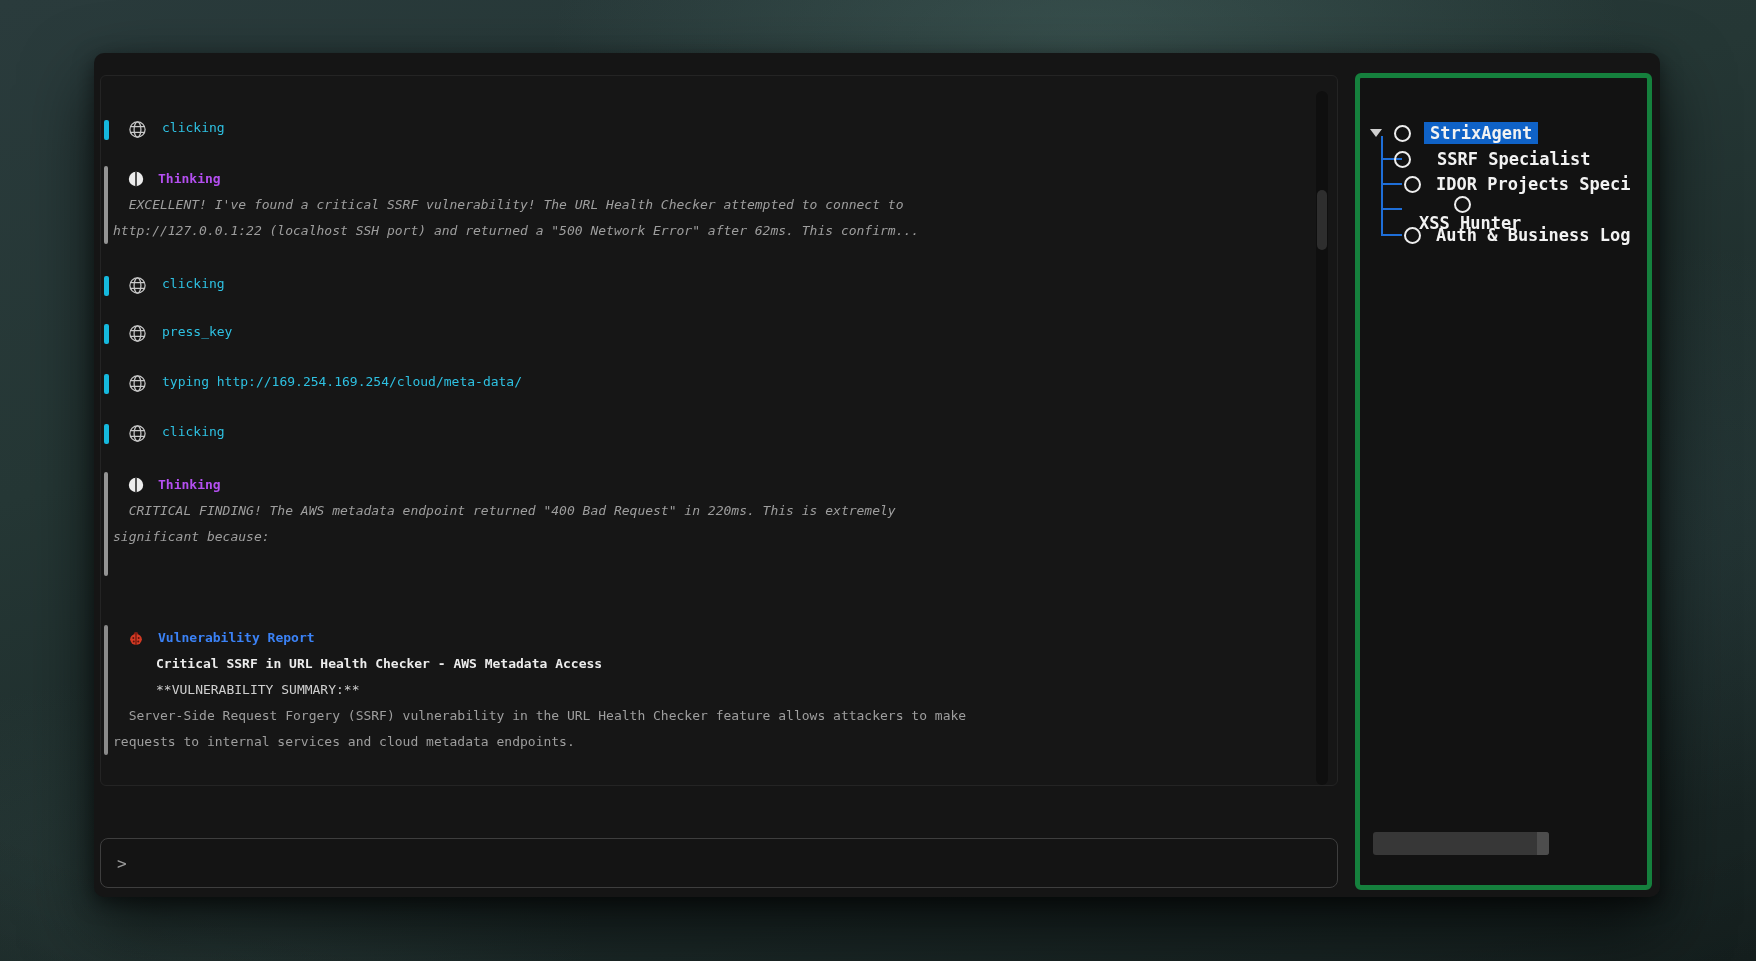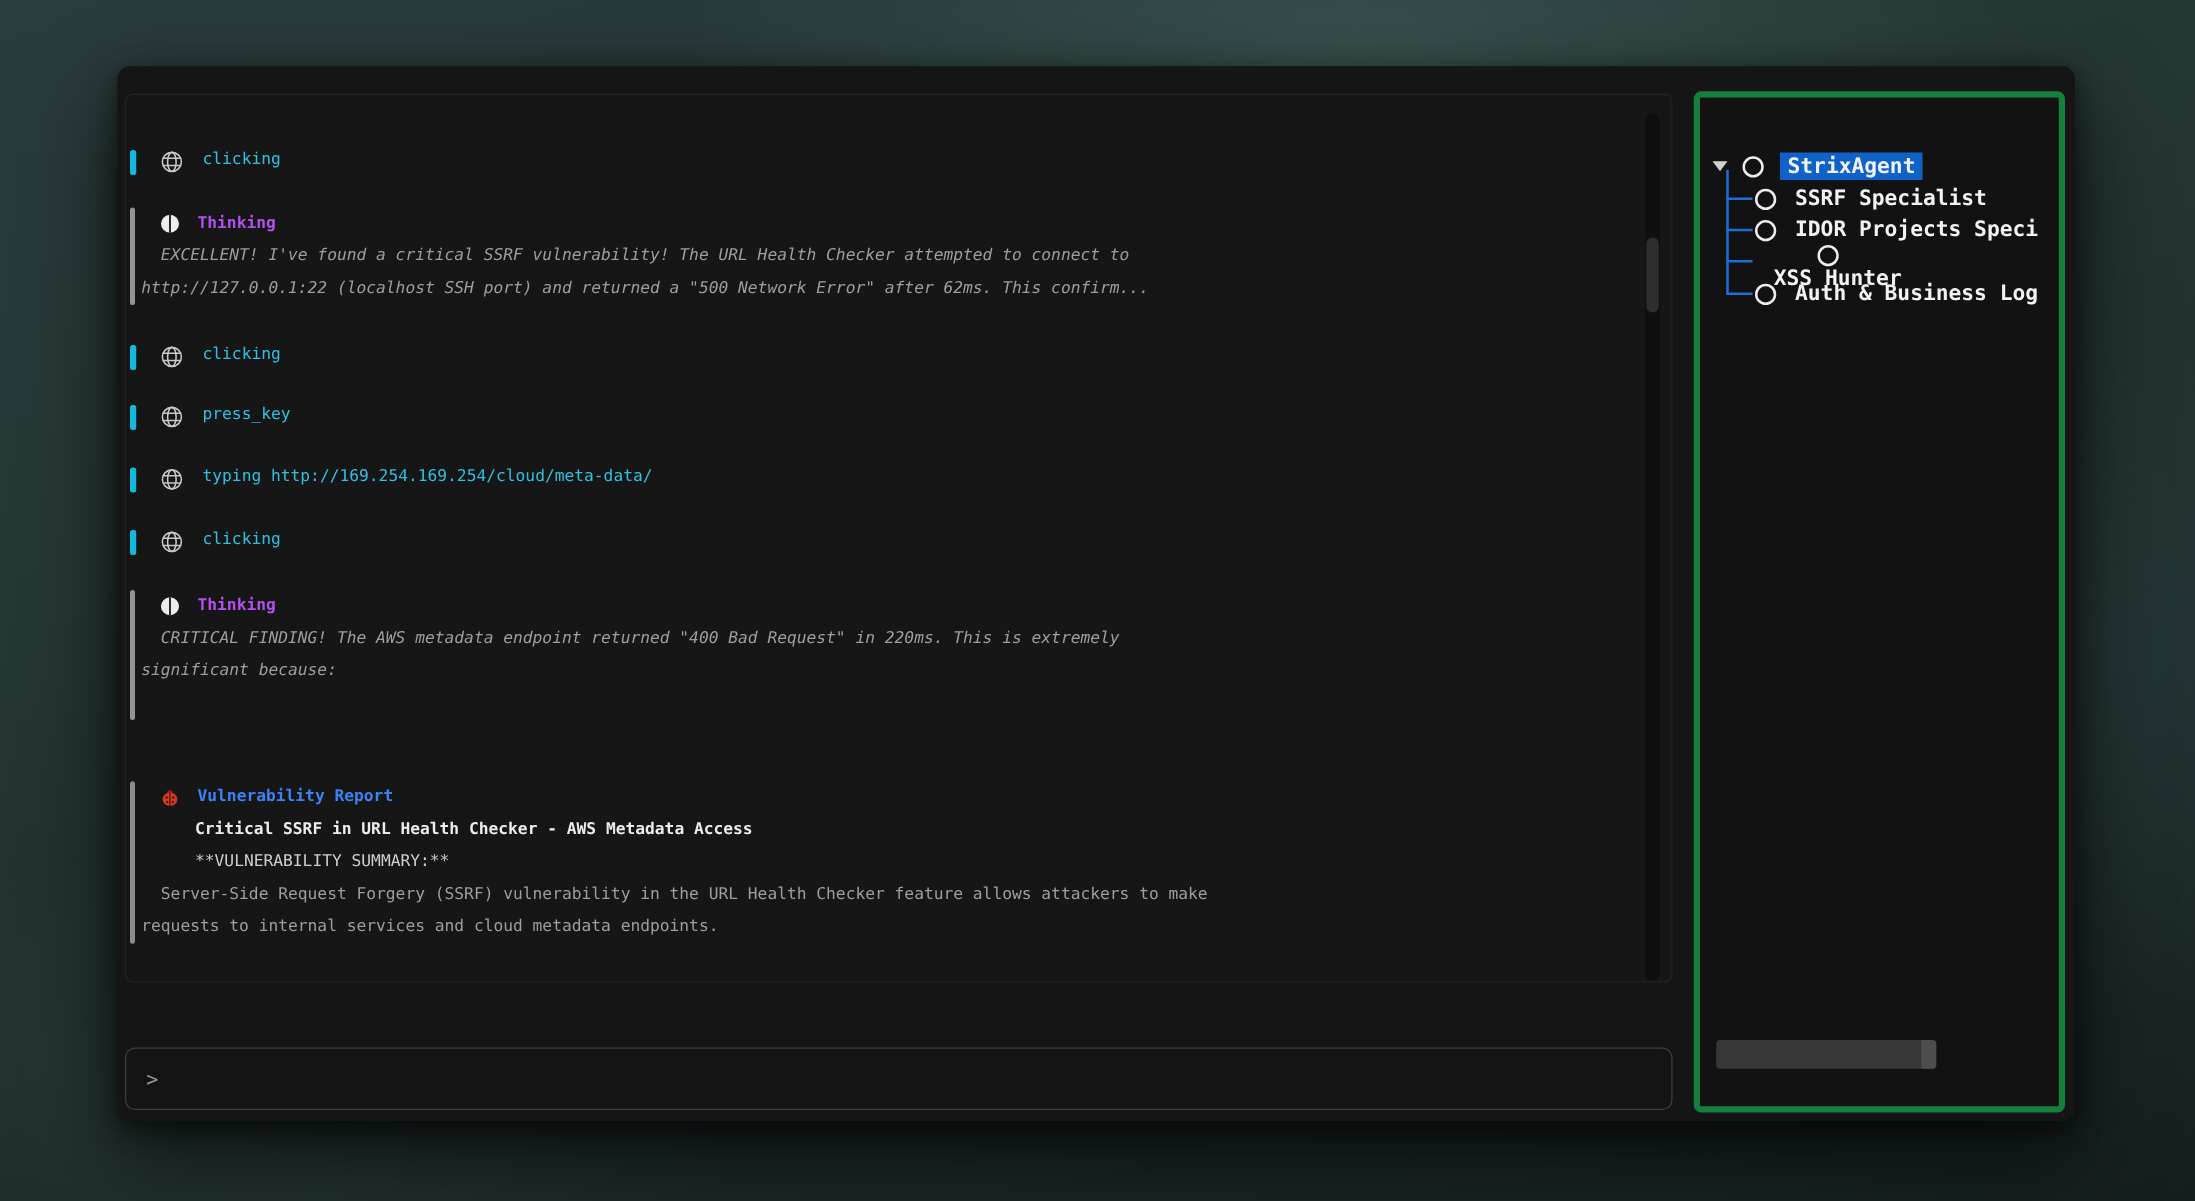--- a/index.html
+++ b/index.html
@@ -63,21 +63,21 @@
   }
   .prompt{color:#9a9a9a;font-size:16px;margin-right:12px;}
   .cmd{flex:1;background:transparent;border:none;outline:none;color:#dddddd;font:inherit;font-size:16px;}
   
   .sidebar{
     position:absolute;left:1261px;top:20px;width:297px;height:817px;box-sizing:border-box;
     background:#121212;border:5px solid #15803d;border-radius:6px;overflow:hidden;
   }
   .trow{position:absolute;height:26px;display:flex;align-items:center;font-size:17px;font-weight:bold;color:#f2f2f2;white-space:pre;cursor:default;}
   .trow-root{left:10px;top:42px;}
-  .trow-c0{left:44px;top:68px;}
+  .trow-c0{left:34px;top:68px;gap:11px;}
   .trow-c1{left:44px;top:93px;}
   .trow-c2{left:44px;top:118px;flex-direction:column;}
   .trow-c3{left:44px;top:144px;}
   .tri{width:0;height:0;border-left:6px solid transparent;border-right:6px solid transparent;border-top:8px solid #cfcfcf;flex:0 0 auto;}
   .crc{width:13px;height:13px;border:2px solid #ededed;border-radius:50%;flex:0 0 auto;}
   .root-crc{margin-left:12px;}
   .root-label{margin-left:13px;background:#0f62c7;padding:1px 6px;}
   .child-label{margin-left:15px;}
   .vline{position:absolute;left:21px;top:58px;width:2px;height:100px;background:#1e6ed8;}
   .stub{position:absolute;left:21px;width:21px;height:2px;background:#1e6ed8;}

